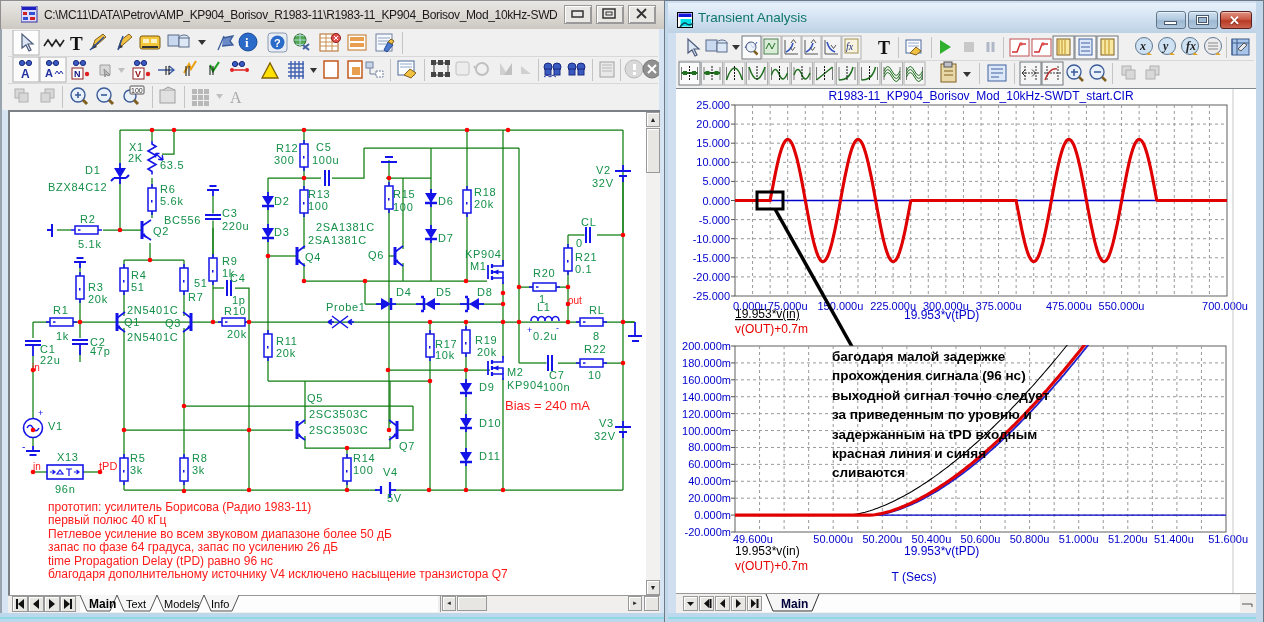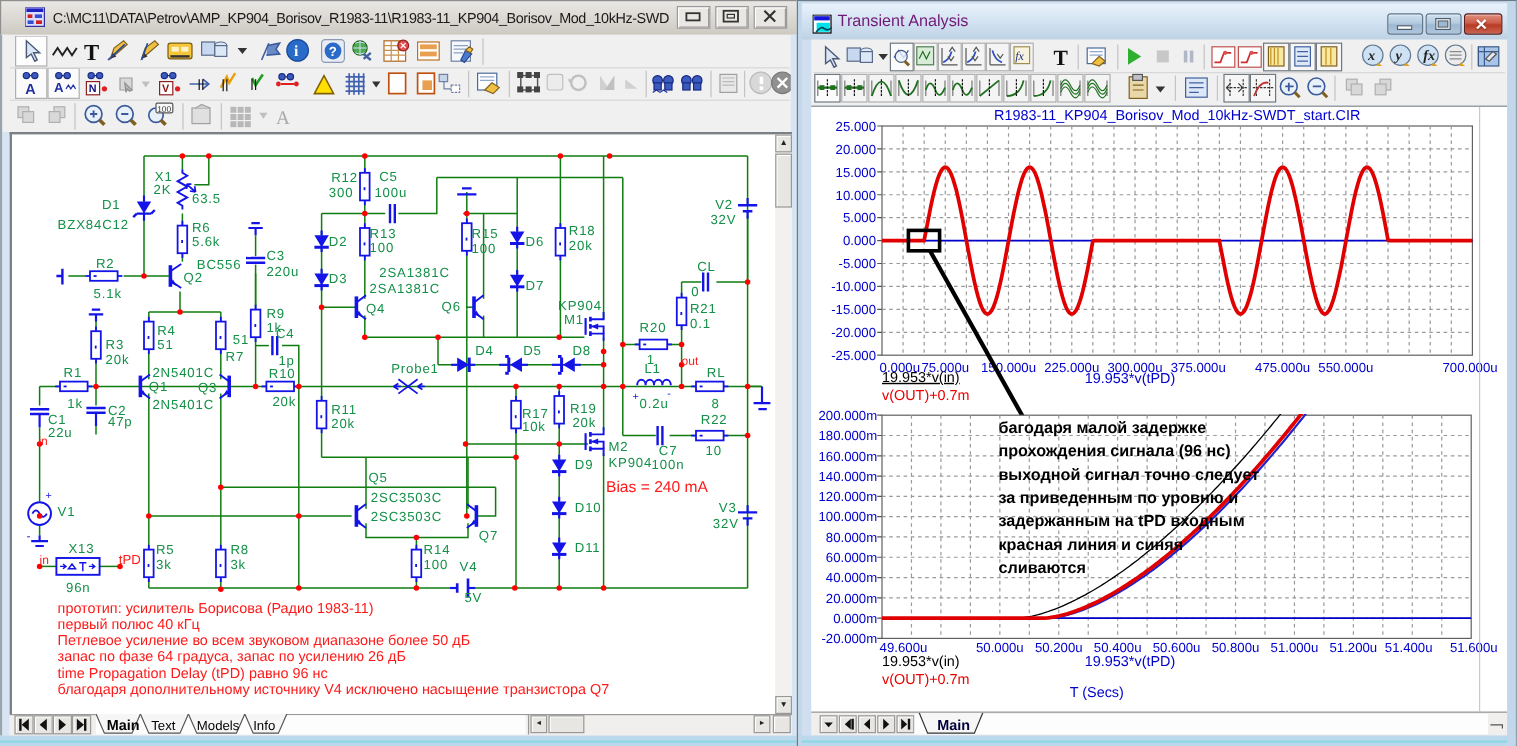--- a/index.html
+++ b/index.html
@@ -724,21 +724,21 @@
 <div class="abs" style="left:0;top:613px;width:664px;height:9px;background:#bcd8ec"></div>
 <div class="abs" style="left:0;top:617px;width:664px;height:2px;background:#8fd8e4"></div>
 <div class="abs" style="left:664px;top:0;width:600px;height:622px;background:#cfdfef;border:1px solid #6c7a88"></div>
 <div class="abs" style="left:668px;top:3px;width:592px;height:30px;background:linear-gradient(180deg,#e9f2fb 0%,#d5e4f3 45%,#bed2e5 100%)"></div>
 <svg class="abs" style="left:677px;top:12px" width="17" height="17">
 <rect x="0.5" y="0.5" width="15" height="15" fill="#fff" stroke="#000"></rect>
 <rect x="1.5" y="1.5" width="13" height="3.5" fill="#1515d8"></rect>
 <rect x="3.5" y="7" width="11" height="7.5" fill="#00e0e8"></rect>
 <path d="M3 15 q4 -6 7 -3 q3 2 6 -1" stroke="#004858" fill="none" stroke-width="1.4"></path>
 </svg>
-<div class="abs" style="left:698px;top:10px;font-size:13.5px;color:#701a75">Transient Analysis</div>
+<div class="abs" style="left:698px;top:10px;font-size:13.5px;color:#0f766e">Transient Analysis</div>
 <div class="abs" style="left:1156px;top:11px;width:30px;height:18px;border:1px solid #647789;border-radius:3px;background:linear-gradient(180deg,#cfe0f0 0%,#b4cbe0 45%,#9db8d2 55%,#b0c8de 100%);box-shadow:inset 0 1px 0 #e8f2fa"></div>
 <div class="abs" style="left:1164px;top:21px;width:13px;height:4px;background:#fff;border:1px solid #4a5a6a"></div>
 <div class="abs" style="left:1188px;top:11px;width:30px;height:18px;border:1px solid #647789;border-radius:3px;background:linear-gradient(180deg,#cfe0f0 0%,#b4cbe0 45%,#9db8d2 55%,#b0c8de 100%);box-shadow:inset 0 1px 0 #e8f2fa"></div>
 <div class="abs" style="left:1196px;top:15px;width:13px;height:10px;background:#fff;border:1px solid #4a5a6a"></div>
 <div class="abs" style="left:1199px;top:18px;width:7px;height:4px;background:#9db8d2;outline:1px solid #4a5a6a"></div>
 <div class="abs" style="left:1220px;top:11px;width:32px;height:18px;border:1px solid #5a2020;border-radius:3px;background:linear-gradient(180deg,#e09080 0%,#cc5c48 45%,#b83a24 55%,#cc6450 100%);box-shadow:inset 0 1px 0 #f0c0b0"></div>
 <div class="abs" style="left:1229px;top:13px;font-size:13px;font-weight:bold;color:#fff;text-shadow:0 1px 1px #702010">✕</div>
 <div class="abs" style="left:676px;top:33px;width:580px;height:55px;background:#f0f0f0"></div>
 <div class="abs" style="left:678px;top:60px;width:576px;height:1px;background:#d8d8d8"></div>
 <svg class="abs" style="left:676px;top:35px" width="580" height="25" viewBox="0 0 580 25">

